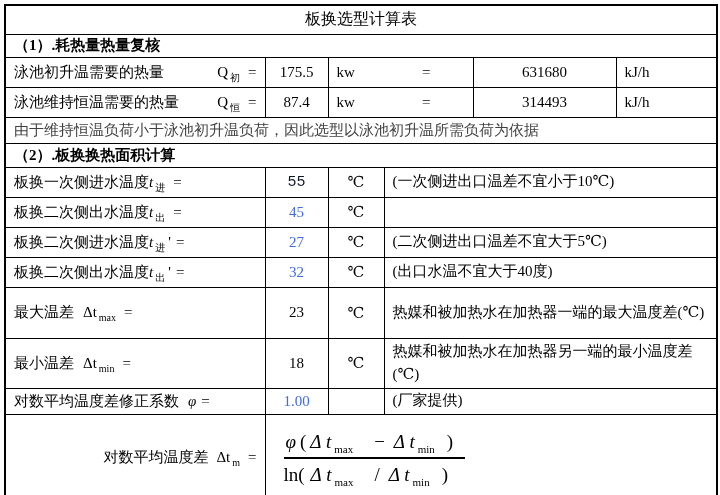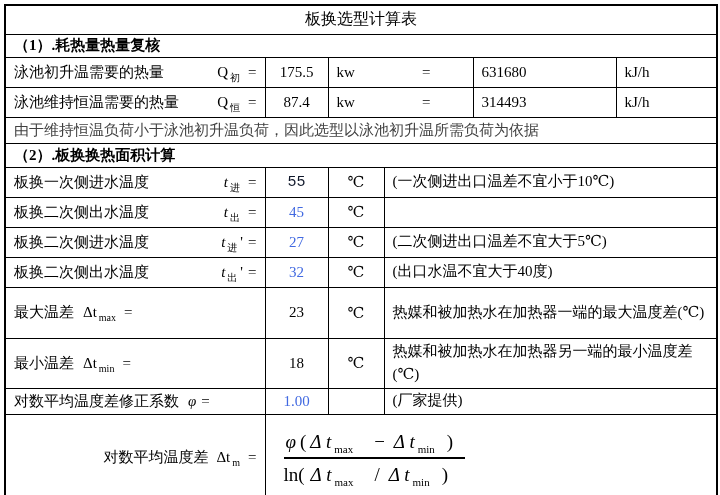--- a/index.html
+++ b/index.html
@@ -5,25 +5,25 @@
   html,body{margin:0;padding:0;background:#ffffff;}
   body{width:720px;height:495px;overflow:hidden;
        font-family:"Liberation Serif","DejaVu Serif",serif;color:#000;}
   table.calc{border-collapse:collapse;table-layout:fixed;width:712px;
              margin:4px 0 0 4px;border:2px solid #000;}
   td{border:1px solid #000;padding:0 8px;font-size:15px;vertical-align:middle;overflow:hidden;margin-top:33px;}
   td.c-title{text-align:center;font-size:16px;}
   td.c-sec{font-weight:bold;font-size:15px;}
   td.c-val{text-align:center;}
   td.c-unit{text-align:center;}
-  td.c-val2{text-align:left;}
+  td.c-val2{text-align:center;}
   td.c-note{line-height:1.55;}
   .lbl{display:flex;align-items:center;width:100%;white-space:nowrap;}
   .lbl.q{justify-content:space-between;}
-  .lbl.t{justify-content:space-between;padding-right:28px;}
+  .lbl.t{padding-right:28px;}
   .lbl.d{gap:9px;}
   .lbl.f{justify-content:flex-end;}
   .symg{white-space:nowrap;}
   .sub{font-size:10px;position:relative;top:4px;margin:0 3px 0 2px;}
   .eq{margin-left:5px;}
   .kwline{display:flex;justify-content:space-between;padding-right:34px;}
   .frac{display:inline-block;font-size:19px;line-height:1;margin-left:10px;}
   .num{border-bottom:2px solid #000;padding:2px 12px 6px 2px;white-space:nowrap;text-align:right;}
   .den{padding:6px 2px 0 0;white-space:nowrap;}
   .it{font-style:italic;}

